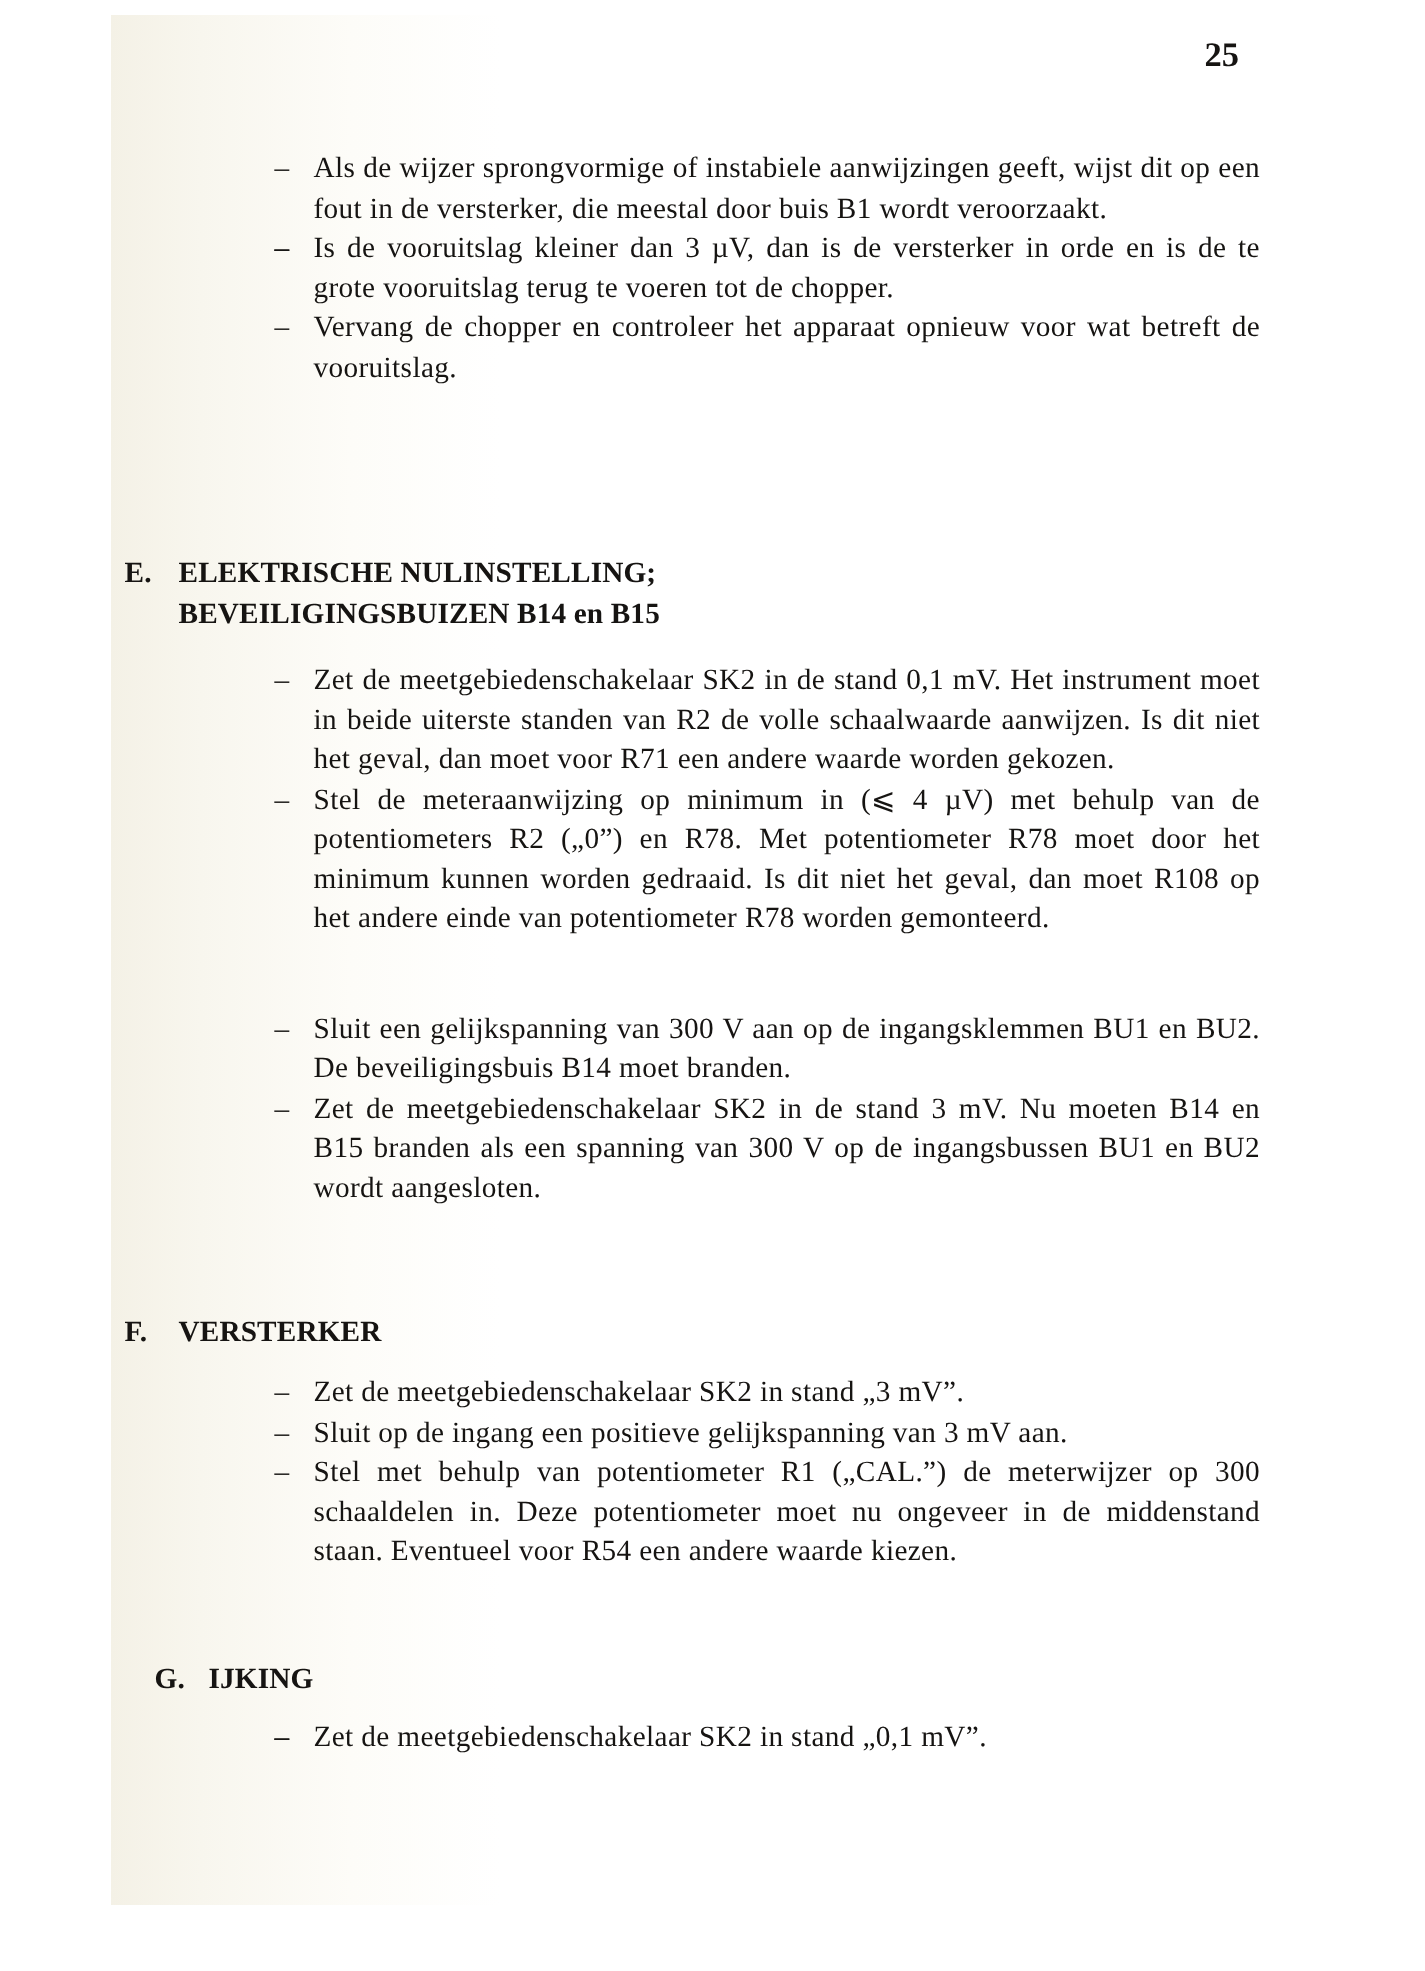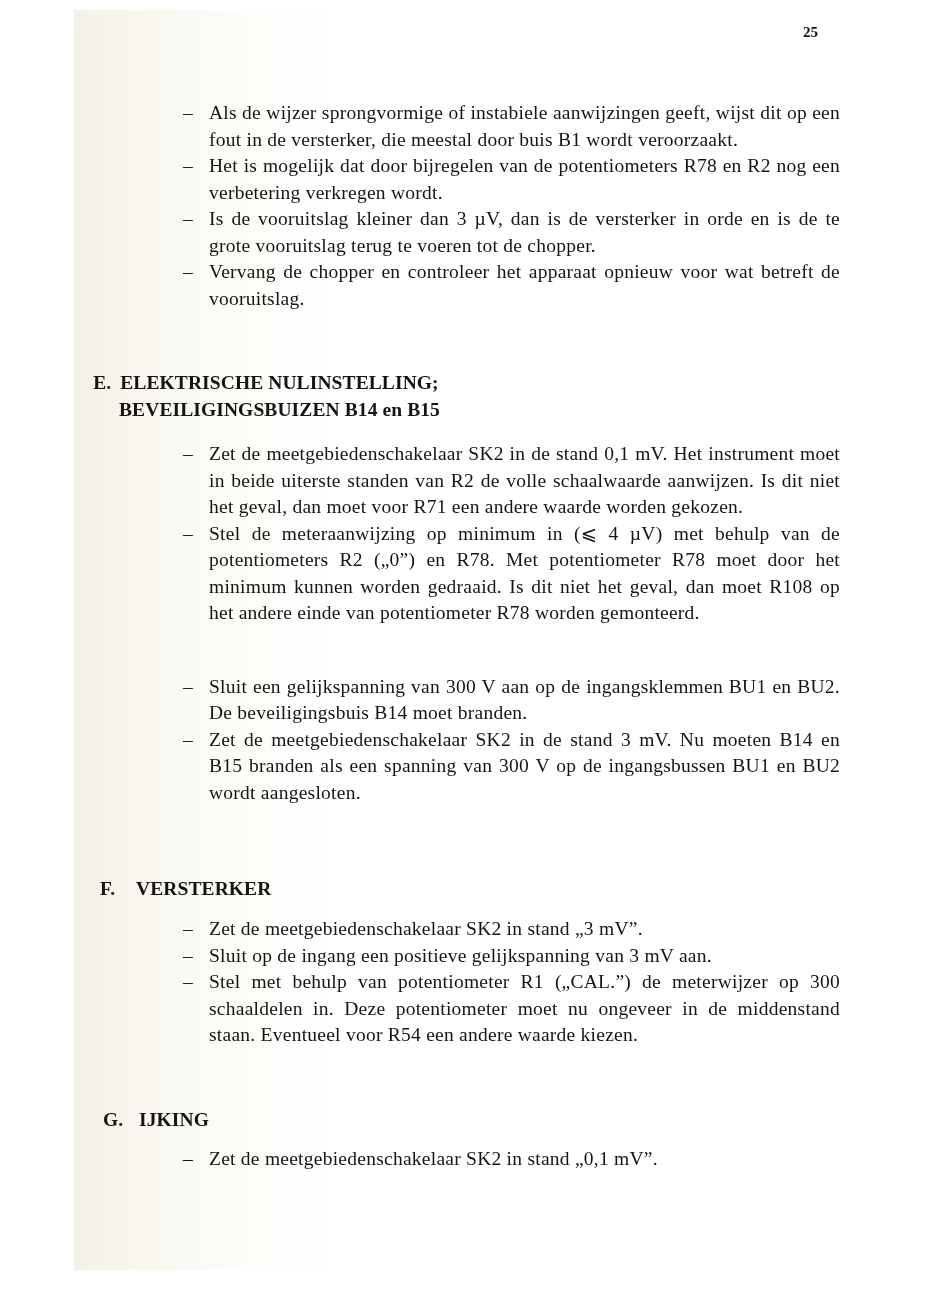--- a/index.html
+++ b/index.html
@@ -8,21 +8,21 @@
       background: #ffffff;
       font-family: "DejaVu Serif", "Liberation Serif", serif;
       color: #161412;
     }
     .page {
       position: absolute; left: 74px; top: 10px; width: 876px; height: 1260px;
       background: linear-gradient(to right, #f4f1e6 0px, #f8f6ee 60px, #fdfcf8 160px, #ffffff 260px);
     }
     .page-number {
       position: absolute; left: 803px; top: 24px;
-      font-family: "Liberation Serif", serif; font-weight: bold; font-size: 15px;
+      font-family: "Liberation Serif", serif; font-weight: bold; font-size: 23px;
     }
     .text {
       font-family: "Liberation Serif", serif;
       font-size: 19.5px; line-height: 26.5px; letter-spacing: 0.25px;
     }
     .list { position: absolute; left: 183px; width: 657px; margin: 0; padding: 0; list-style: none; }
     .list li { position: relative; padding-left: 26px; text-align: justify; }
     .list li .dash { position: absolute; left: 0; top: 0; }
     .list li .cont { display: block; margin-top: 47px; }
     .heading {
@@ -34,37 +34,37 @@
   </style>
 </head>
 <body>
 
 <div class="page"></div>
 
 <div class="page-number">25</div>
 
 <ul class="list text" style="top:100px;">
   <li><span class="dash">–</span><span>Als de wijzer sprongvormige of instabiele aanwijzingen geeft, wijst dit op een fout in de versterker, die meestal door buis B1 wordt veroorzaakt.</span></li>
-  <li><span class="dash">–</span><span>Het is mogelijk dat door bijregelen van de potentiometers R78 en R2 nog een verbetering verkregen wordt.</span></li>
+  <li><span class="dash">–</span></li>
   <li><span class="dash">–</span><span>Is de vooruitslag kleiner dan 3 µV, dan is de versterker in orde en is de te grote vooruitslag terug te voeren tot de chopper.</span></li>
   <li><span class="dash">–</span><span>Vervang de chopper en controleer het apparaat opnieuw voor wat betreft de vooruitslag.</span></li>
 </ul>
 
-<div class="heading" style="top:370px;text-align:center;">
+<div class="heading" style="top:370px;">
   <span class="letter">E.</span><span>ELEKTRISCHE NULINSTELLING;</span>
   <span class="line2">BEVEILIGINGSBUIZEN B14 en B15</span>
 </div>
 <ul class="list text" style="top:441px;">
   <li><span class="dash">–</span><span>Zet de meetgebiedenschakelaar SK2 in de stand 0,1 mV. Het instrument moet in beide uiterste standen van R2 de volle schaalwaarde aanwijzen. Is dit niet het geval, dan moet voor R71 een andere waarde worden gekozen.</span></li>
   <li><span class="dash">–</span><span>Stel de meteraanwijzing op minimum in (⩽ 4 µV) met behulp van de potentiometers R2 („0”) en R78. Met potentiometer R78 moet door het minimum kunnen worden gedraaid. Is dit niet het geval, dan moet R108 op het andere einde van potentiometer R78 worden gemonteerd.</span></li>
   <li><span class="dash">–</span><span class="cont">Sluit een gelijkspanning van 300 V aan op de ingangsklemmen BU1 en BU2. De beveiligingsbuis B14 moet branden.</span></li>
   <li><span class="dash">–</span><span>Zet de meetgebiedenschakelaar SK2 in de stand 3 mV. Nu moeten B14 en B15 branden als een spanning van 300 V op de ingangsbussen BU1 en BU2 wordt aangesloten.</span></li>
 </ul>
 
-<div class="heading" style="top:876px;margin-left:17px;">
+<div class="heading" style="top:876px;">
   <span class="letter">F.</span><span>VERSTERKER</span>
 </div>
 <ul class="list text" style="top:916px;">
   <li><span class="dash">–</span><span>Zet de meetgebiedenschakelaar SK2 in stand „3 mV”.</span></li>
   <li><span class="dash">–</span><span>Sluit op de ingang een positieve gelijkspanning van 3 mV aan.</span></li>
   <li><span class="dash">–</span><span>Stel met behulp van potentiometer R1 („CAL.”) de meterwijzer op 300 schaaldelen in. Deze potentiometer moet nu ongeveer in de middenstand staan. Eventueel voor R54 een andere waarde kiezen.</span></li>
 </ul>
 
 <div class="heading" style="top:1107px;margin-left:20px;">
   <span class="letter">G.</span><span>IJKING</span>

